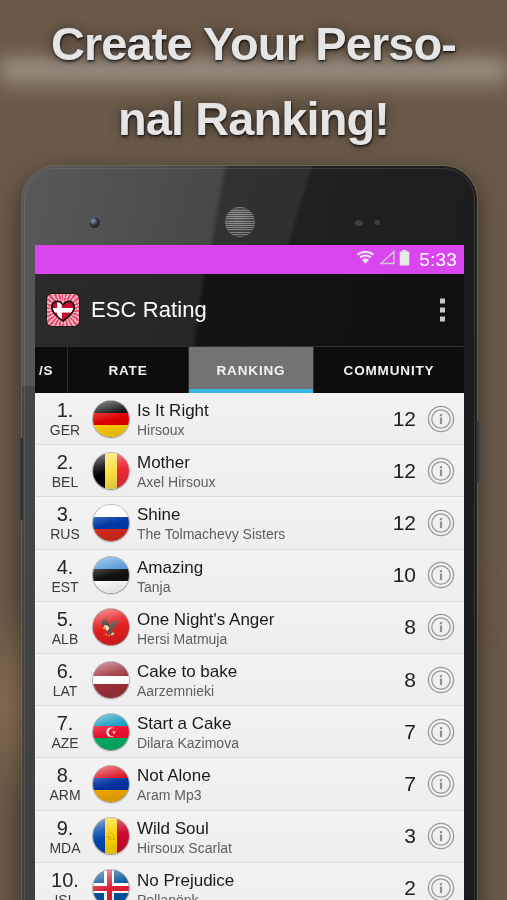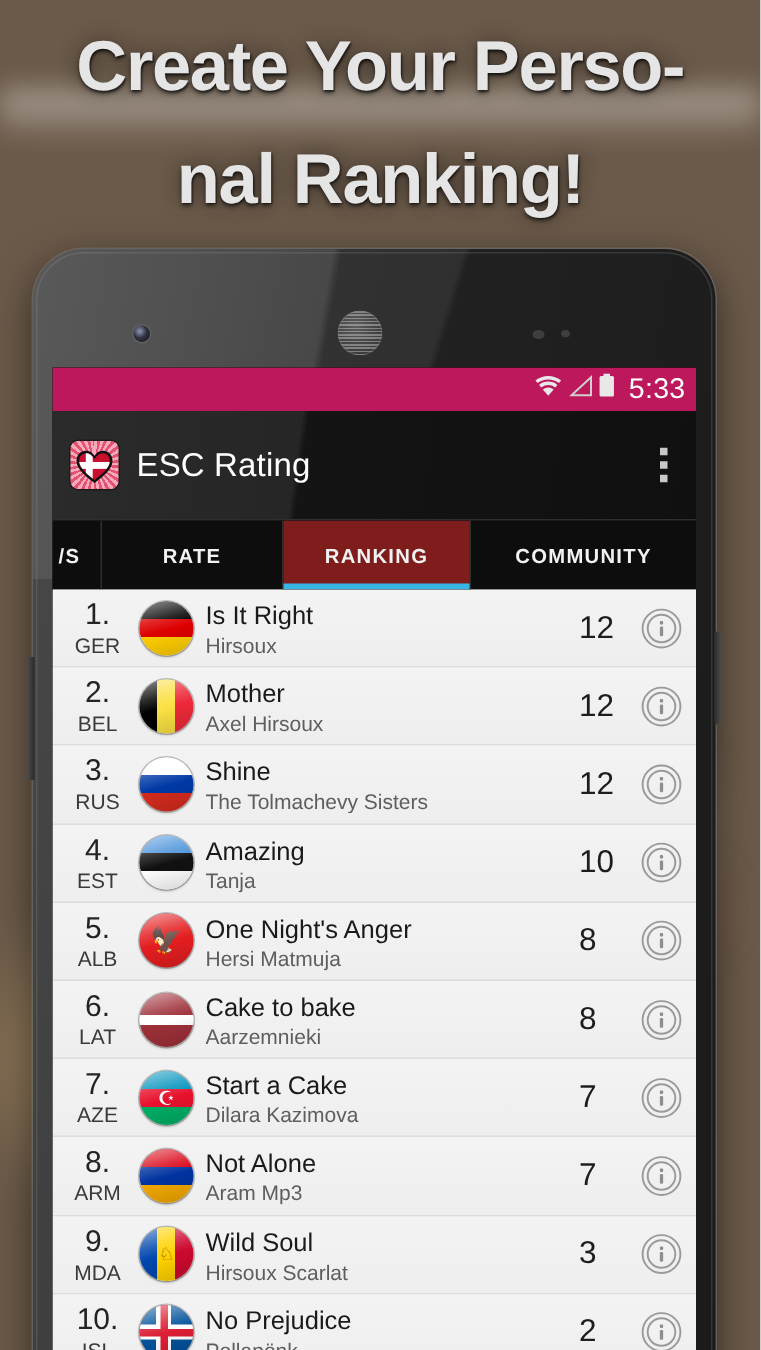--- a/index.html
+++ b/index.html
@@ -181,21 +181,21 @@
     width: 429px;
     height: 678px;
     overflow: hidden;
     background: #000;
     z-index: 6;
   }
 
   
   .status-bar {
     height: 29px;
-    background: #be185d;
+    background: #d946ef;
     display: flex;
     align-items: center;
     justify-content: flex-end;
     padding-right: 7px;
     gap: 5px;
   }
   .status-icons { display: flex; align-items: center; gap: 4px; }
   .status-time {
     color: #fff;
     font-size: 19px;
@@ -272,21 +272,21 @@
     justify-content: center;
     color: #f2f2f2;
     font-size: 13.5px;
     font-weight: bold;
     letter-spacing: 0.85px;
     padding: 0 12px;
     border-right: 1px solid #2e2e2e;
   }
   .tab-news   { width: 33px; justify-content: flex-start; padding-left: 4px; }
   .tab-rate   { width: 121px; }
-  .tab-ranking{ width: 125px; background: #7f1d1d; }
+  .tab-ranking{ width: 125px; background: #737373; }
   .tab-community { width: 150px; border-right: none; }
   .tab-ranking::after {
     content: "";
     position: absolute;
     left: 0; right: 0; bottom: 0;
     height: 4px;
     background: #37b6e6;
   }
 
   
@@ -345,21 +345,21 @@
   .song-artist {
     font-size: 14px;
     color: #5e5e5e;
     line-height: 16px;
     white-space: nowrap;
     overflow: hidden;
   }
   .score {
     flex: 0 0 auto;
     width: 38px;
-    text-align: left;
+    text-align: right;
     font-size: 21px;
     color: #1d1d1d;
     padding-right: 8px;
   }
   .info-btn {
     flex: 0 0 auto;
     width: 34px; height: 34px;
     display: flex;
     align-items: center;
     justify-content: center;

